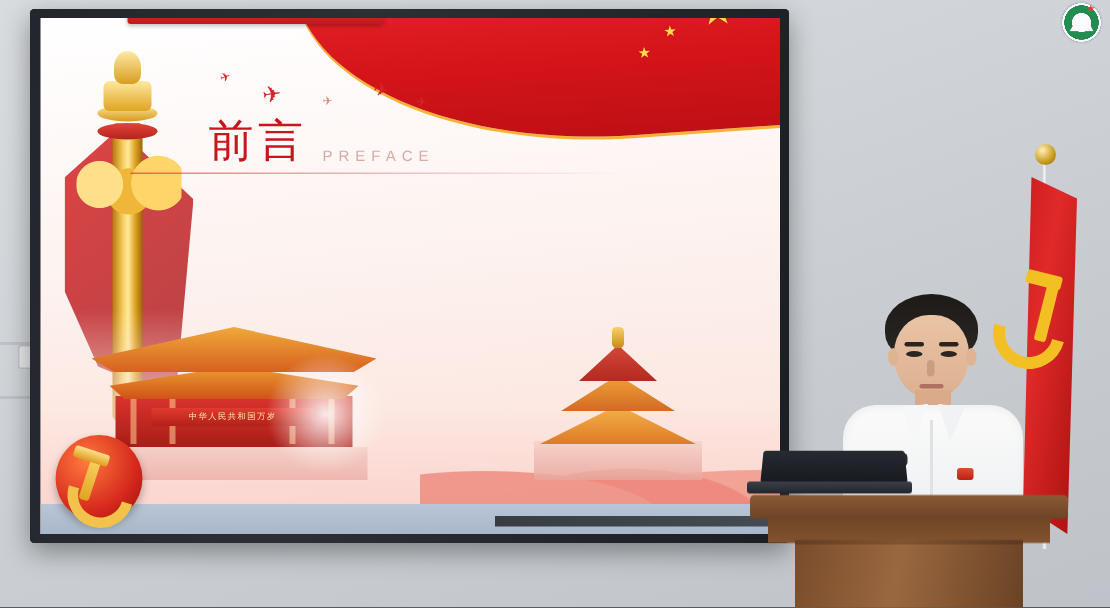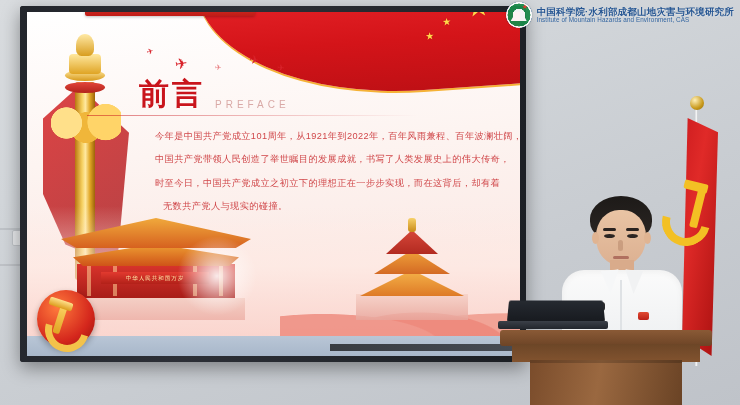--- a/index.html
+++ b/index.html
@@ -60,21 +60,21 @@
   
   .bird{position:absolute;color:#d8222a;font-size:11px;line-height:1;}
   .bird.b1{left:120px;top:36px;font-size:8px;transform:rotate(-18deg);}
   .bird.b2{left:148px;top:44px;font-size:15px;transform:rotate(-8deg);}
   .bird.b3{left:188px;top:52px;font-size:8px;opacity:.55;}
   .bird.b4{left:222px;top:42px;font-size:12px;transform:rotate(10deg);}
   .bird.b5{left:250px;top:52px;font-size:9px;transform:rotate(6deg);}
 
   
   .heading{position:absolute;left:112px;top:62px;display:flex;align-items:flex-end;gap:10px;}
-  .heading h1{margin:0;font-size:30px;font-weight:700;letter-spacing:3px;
+  .heading h1{margin:0;font-size:30px;font-weight:400;letter-spacing:3px;
               color:#c9151c;text-shadow:1px 1px 0 rgba(255,255,255,.6);}
   .heading .sub{font-size:10px;letter-spacing:4px;color:#d9a9a6;padding-bottom:5px;}
   .head-rule{position:absolute;left:60px;top:103px;width:330px;height:1px;
              background:linear-gradient(90deg,rgba(201,21,28,.55),rgba(201,21,28,0));}
 
   
   .body-text{position:absolute;left:128px;top:118px;width:336px;}
   .body-text p{margin:0 0 11px 0;font-size:9.2px;line-height:1.35;color:#d0474a;
                letter-spacing:.4px;white-space:nowrap;}
   .body-text p.last{padding-left:8px;}
@@ -264,26 +264,20 @@
       <span class="bird b3">✈</span>
       <span class="bird b4">✈</span>
       <span class="bird b5">✈</span>
 
       <div class="heading">
         <h1>前言</h1>
         <span class="sub">PREFACE</span>
       </div>
       <div class="head-rule"></div>
 
-      <div class="body-text">
-        <p>今年是中国共产党成立101周年，从1921年到2022年，百年风雨兼程、百年波澜壮阔，</p>
-        <p>中国共产党带领人民创造了举世瞩目的发展成就，书写了人类发展史上的伟大传奇，</p>
-        <p>时至今日，中国共产党成立之初立下的理想正在一步步实现，而在这背后，却有着</p>
-        <p class="last">无数共产党人与现实的碰撞。</p>
-      </div>
 
       <div class="sky-haze"></div>
       <div class="hills"></div>
 
       <div class="tiantan">
         <div class="tt-base"></div>
         <div class="tt-r3"></div>
         <div class="tt-r2"></div>
         <div class="tt-r1"></div>
         <div class="tt-top"></div>
@@ -314,24 +308,20 @@
 
     </div>
   </div>
 
   <div class="under-band"></div>
 
   <div class="institute">
     <div class="inst-logo">
       <div class="inst-mtn"></div>
       <span class="inst-star">★</span>
-    </div>
-    <div class="inst-names">
-      <span class="inst-cn">中国科学院·水利部成都山地灾害与环境研究所</span>
-      <span class="inst-en">Institute of Mountain Hazards and Environment, CAS</span>
     </div>
   </div>
 
   <div class="flagpole"></div>
   <div class="pole-ball"></div>
   <div class="party-flag"></div>
   <div class="pf-sickle"></div>
   <div class="pf-hammer"></div>
   <div class="pf-head"></div>
 

